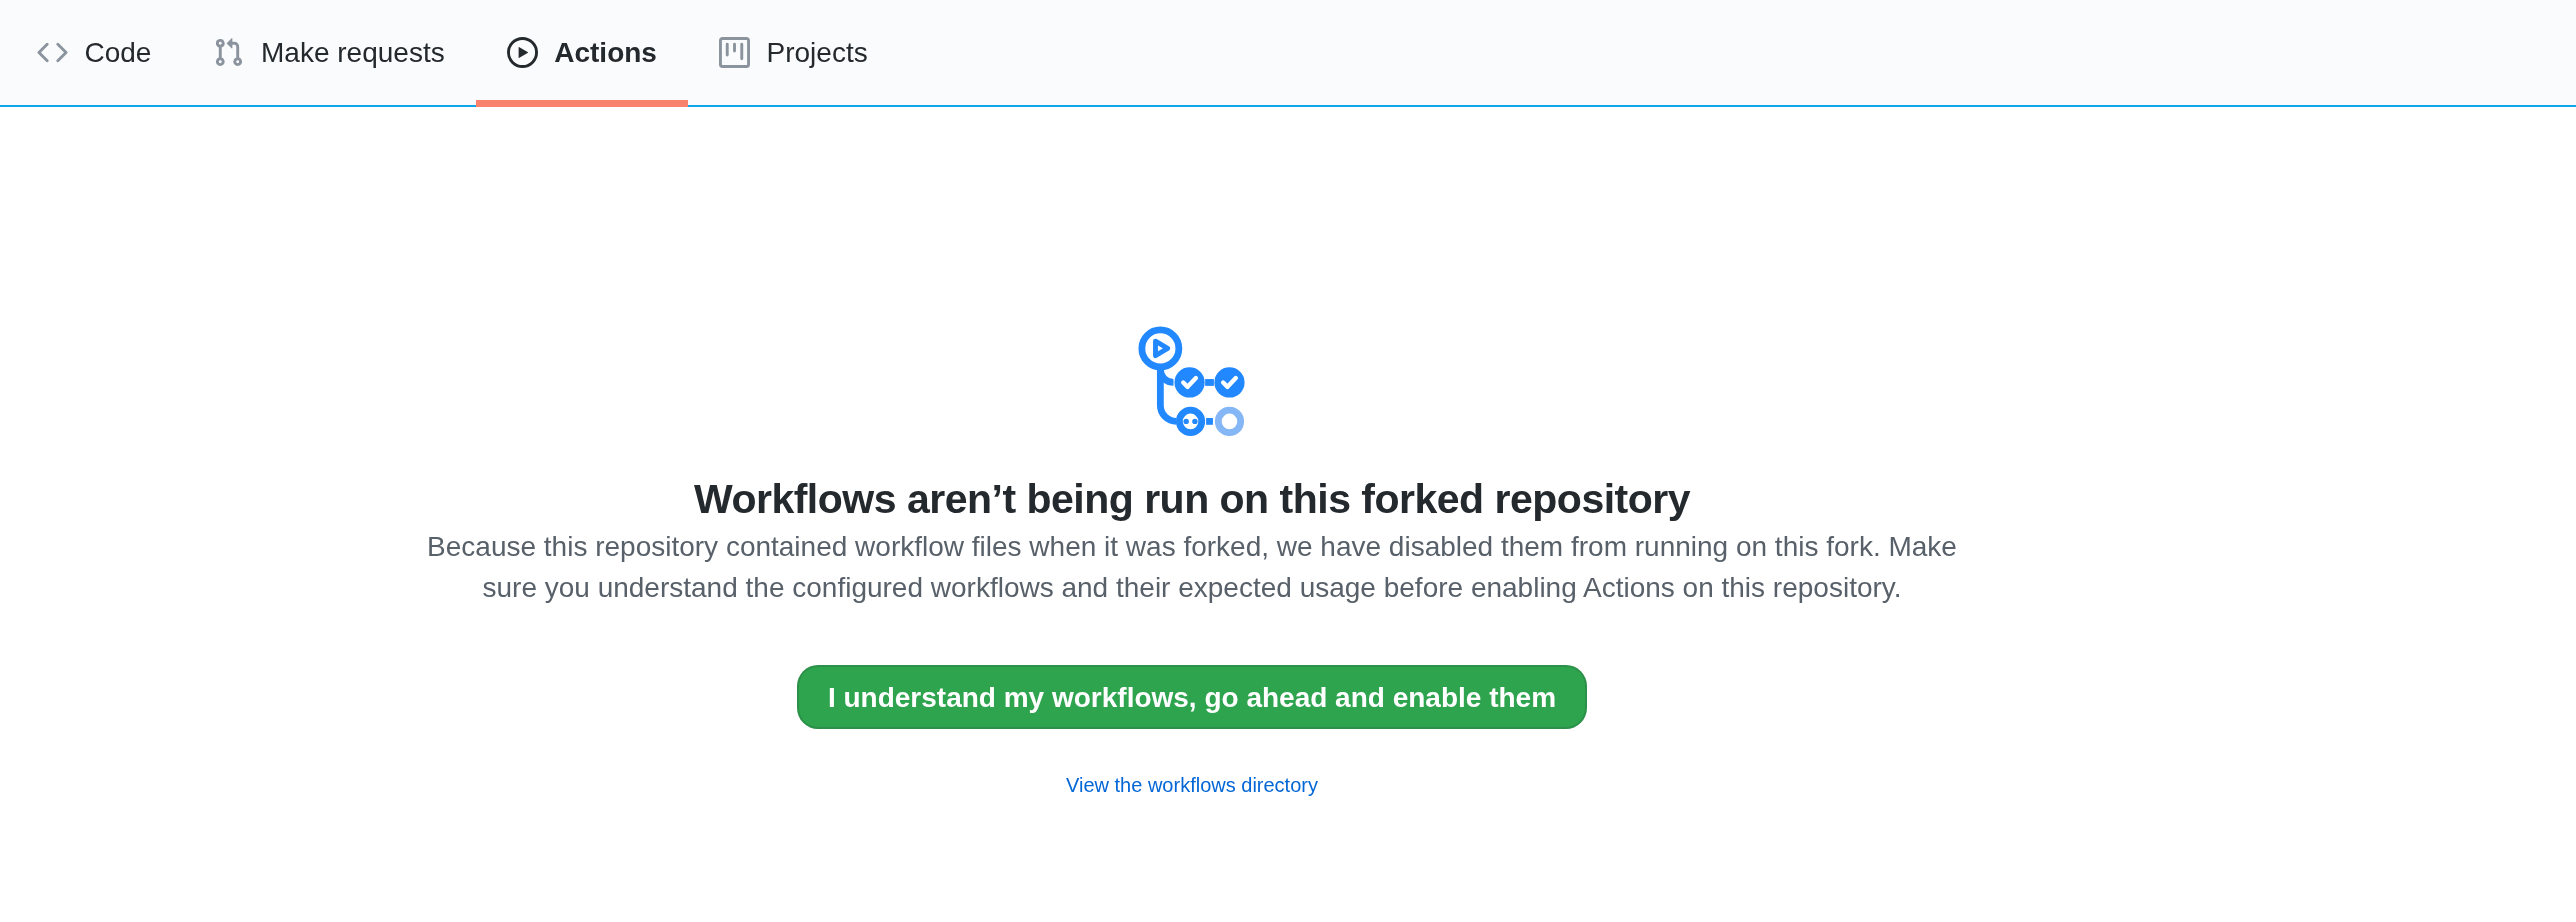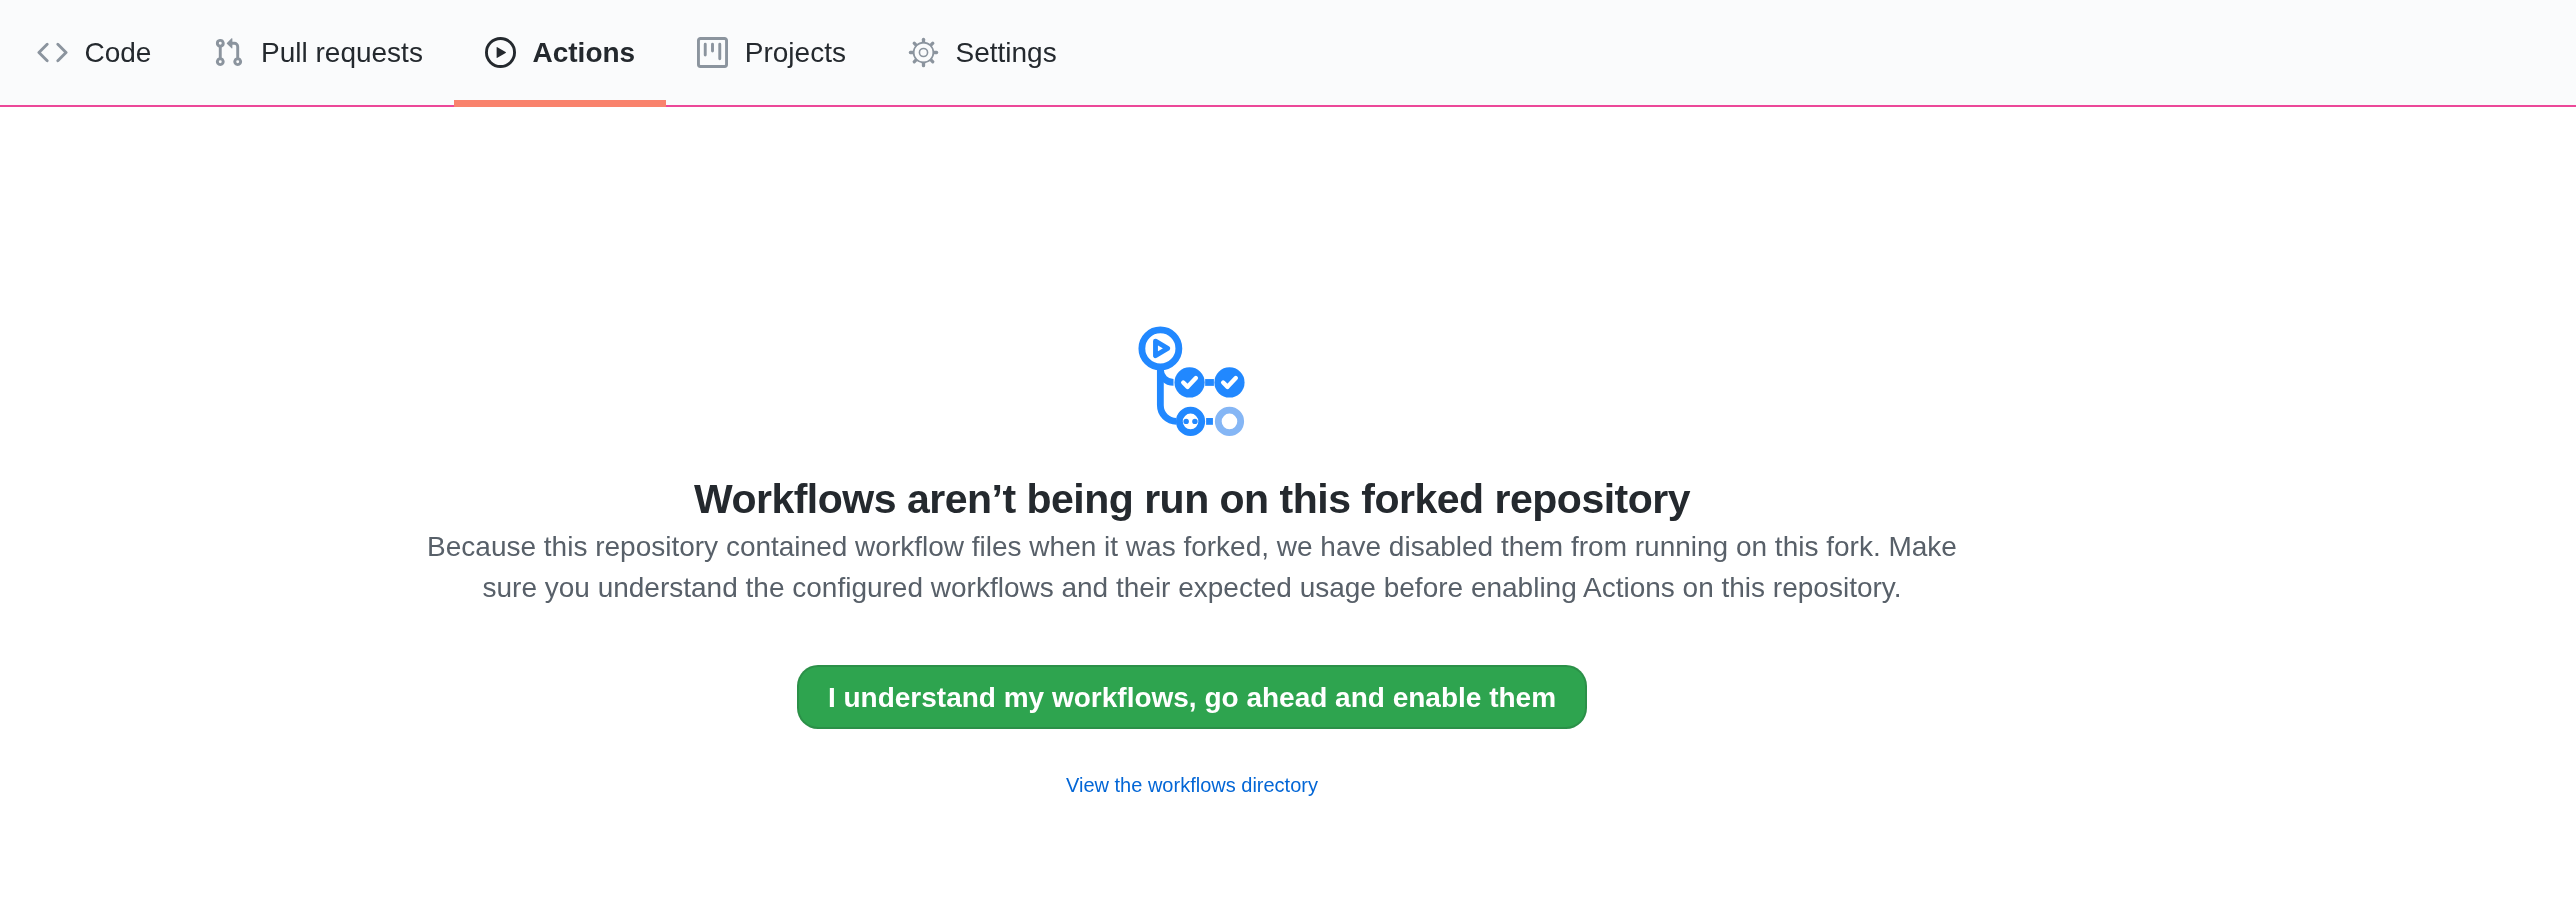--- a/index.html
+++ b/index.html
@@ -8,21 +8,21 @@
     background: #ffffff;
     font-family: "Liberation Sans", "DejaVu Sans", sans-serif;
     color: #24292e;
     overflow: hidden;
   }
 
   
   .topnav {
     height: 107px;
     background: var(--nav-bg, #fafbfc);
-    border-bottom: 2px solid #ec4899;
+    border-bottom: 2px solid #0ea5e9;
     display: flex;
     align-items: stretch;
     padding-left: 5.9px;
   }
   .tab {
     position: relative;
     display: flex;
     align-items: center;
     gap: 16.6px;
     padding: 0 31px;
@@ -98,56 +98,37 @@
     <svg class="oct" viewBox="0 0 16 16" aria-hidden="true">
       <path d="m11.28 3.22 4.25 4.25a.75.75 0 0 1 0 1.06l-4.25 4.25a.75.75 0 0 1-1.06-1.06L13.94 8l-3.72-3.72a.75.75 0 0 1 1.06-1.06Zm-6.56 0a.75.75 0 0 1 1.06 1.06L2.06 8l3.72 3.72a.75.75 0 0 1-1.06 1.06L.47 8.53a.75.75 0 0 1 0-1.06Z"></path>
     </svg>
     <span>Code</span>
   </div>
 
   <div class="tab">
     <svg class="oct" viewBox="0 0 16 16" aria-hidden="true">
       <path d="M1.5 3.25a2.25 2.25 0 1 1 3 2.122v5.256a2.251 2.251 0 1 1-1.5 0V5.372A2.25 2.25 0 0 1 1.5 3.25Zm5.677-.177L9.573.677A.25.25 0 0 1 10 .854V2.5h1A2.5 2.5 0 0 1 13.5 5v5.628a2.251 2.251 0 1 1-1.5 0V5a1 1 0 0 0-1-1h-1v1.646a.25.25 0 0 1-.427.177L7.177 3.427a.25.25 0 0 1 0-.354ZM3.75 2.5a.75.75 0 1 0 0 1.5.75.75 0 0 0 0-1.5Zm0 9.5a.75.75 0 1 0 0 1.5.75.75 0 0 0 0-1.5Zm8.25.75a.75.75 0 1 0 1.5 0 .75.75 0 0 0-1.5 0Z"></path>
     </svg>
-    <span>Pull requests</span>
+    <span>Make requests</span>
   </div>
 
   <div class="tab selected">
     <svg class="oct" viewBox="0 0 16 16" aria-hidden="true">
       <path d="M8 0a8 8 0 1 1 0 16A8 8 0 0 1 8 0ZM1.5 8a6.5 6.5 0 1 0 13 0 6.5 6.5 0 0 0-13 0Zm4.879-2.773 4.264 2.559a.25.25 0 0 1 0 .428l-4.264 2.559A.25.25 0 0 1 6 10.559V5.442a.25.25 0 0 1 .379-.215Z"></path>
     </svg>
     <span>Actions</span>
   </div>
 
   <div class="tab">
     <svg class="oct" viewBox="0 0 16 16" aria-hidden="true">
       <path d="M1.75 0h12.5C15.216 0 16 .784 16 1.75v12.5A1.75 1.75 0 0 1 14.25 16H1.75A1.75 1.75 0 0 1 0 14.25V1.75C0 .784.784 0 1.75 0ZM1.5 1.75v12.5c0 .138.112.25.25.25h12.5a.25.25 0 0 0 .25-.25V1.75a.25.25 0 0 0-.25-.25H1.75a.25.25 0 0 0-.25.25ZM11.75 3a.75.75 0 0 1 .75.75v7.5a.75.75 0 0 1-1.5 0v-7.5a.75.75 0 0 1 .75-.75Zm-8.25.75a.75.75 0 0 1 1.5 0v5.5a.75.75 0 0 1-1.5 0ZM8 3a.75.75 0 0 1 .75.75v3.5a.75.75 0 0 1-1.5 0v-3.5A.75.75 0 0 1 8 3Z"></path>
     </svg>
     <span>Projects</span>
   </div>
 
-  <div class="tab">
-    <svg class="oct" viewBox="0 0 16 16" aria-hidden="true">
-      <g fill="none" stroke="#8b949e">
-        <circle cx="8" cy="8" r="5.1" stroke-width="1.7"></circle>
-        <circle cx="8" cy="8" r="2.1" stroke-width="1.6"></circle>
-      </g>
-      <g>
-        <rect x="7.15" y="0.4" width="1.7" height="2.8" rx="0.8"></rect>
-        <rect x="7.15" y="0.4" width="1.7" height="2.8" rx="0.8" transform="rotate(45 8 8)"></rect>
-        <rect x="7.15" y="0.4" width="1.7" height="2.8" rx="0.8" transform="rotate(90 8 8)"></rect>
-        <rect x="7.15" y="0.4" width="1.7" height="2.8" rx="0.8" transform="rotate(135 8 8)"></rect>
-        <rect x="7.15" y="0.4" width="1.7" height="2.8" rx="0.8" transform="rotate(180 8 8)"></rect>
-        <rect x="7.15" y="0.4" width="1.7" height="2.8" rx="0.8" transform="rotate(225 8 8)"></rect>
-        <rect x="7.15" y="0.4" width="1.7" height="2.8" rx="0.8" transform="rotate(270 8 8)"></rect>
-        <rect x="7.15" y="0.4" width="1.7" height="2.8" rx="0.8" transform="rotate(315 8 8)"></rect>
-      </g>
-    </svg>
-    <span>Settings</span>
-  </div>
 
 </nav>
 
 <main class="content">
 
   <div class="illustration">
     <svg width="110" height="110" viewBox="0 0 113 113" aria-hidden="true">
 
       <g fill="none" stroke="#2188ff" stroke-width="7">
         <path d="M24 42.5 v2 a13.5 13.5 0 0 0 13.5 13.5"></path>

